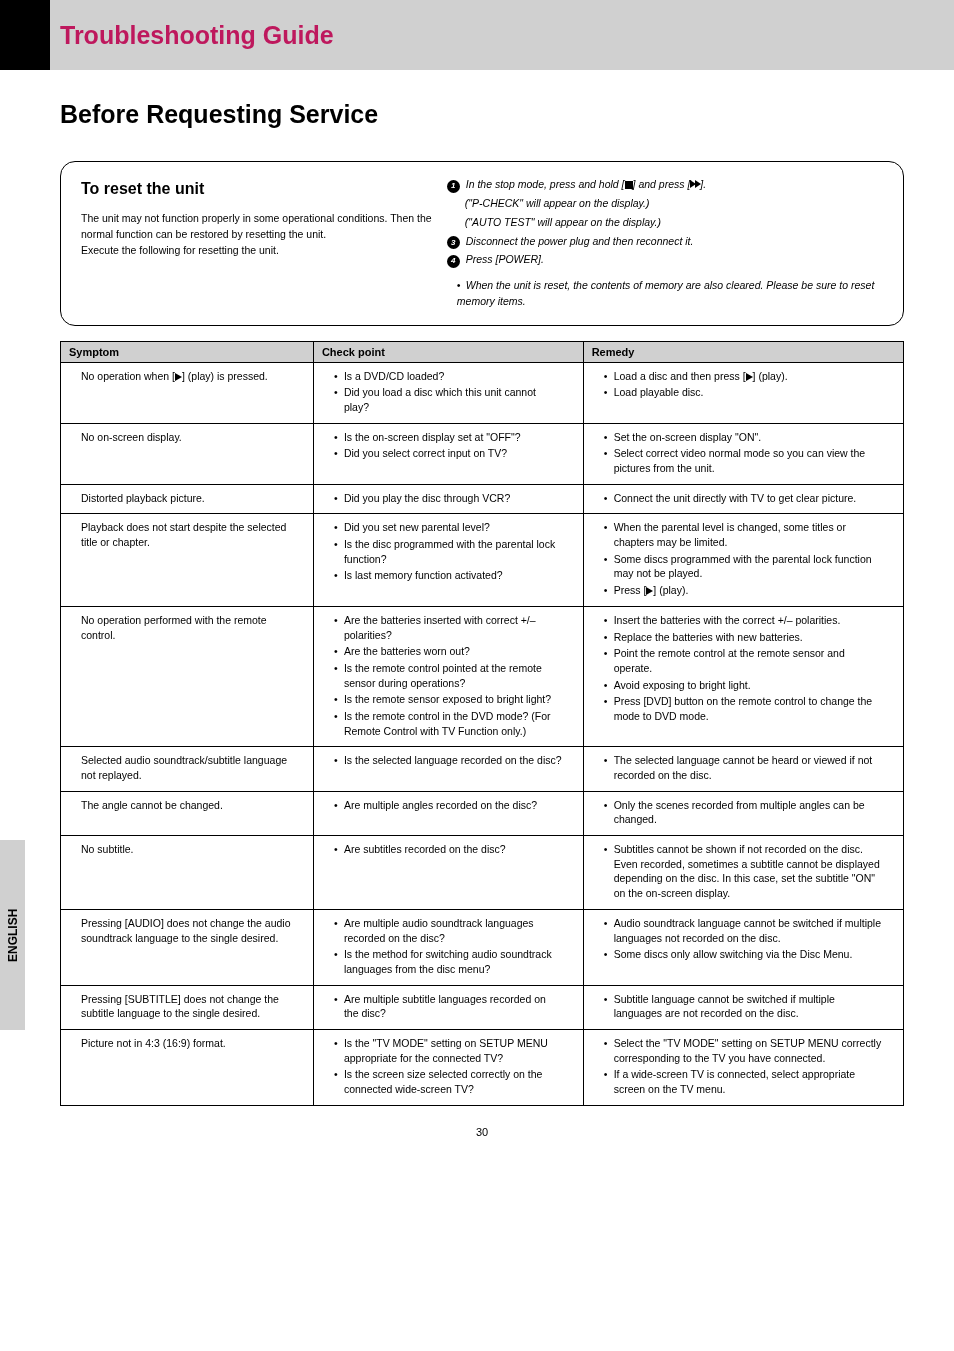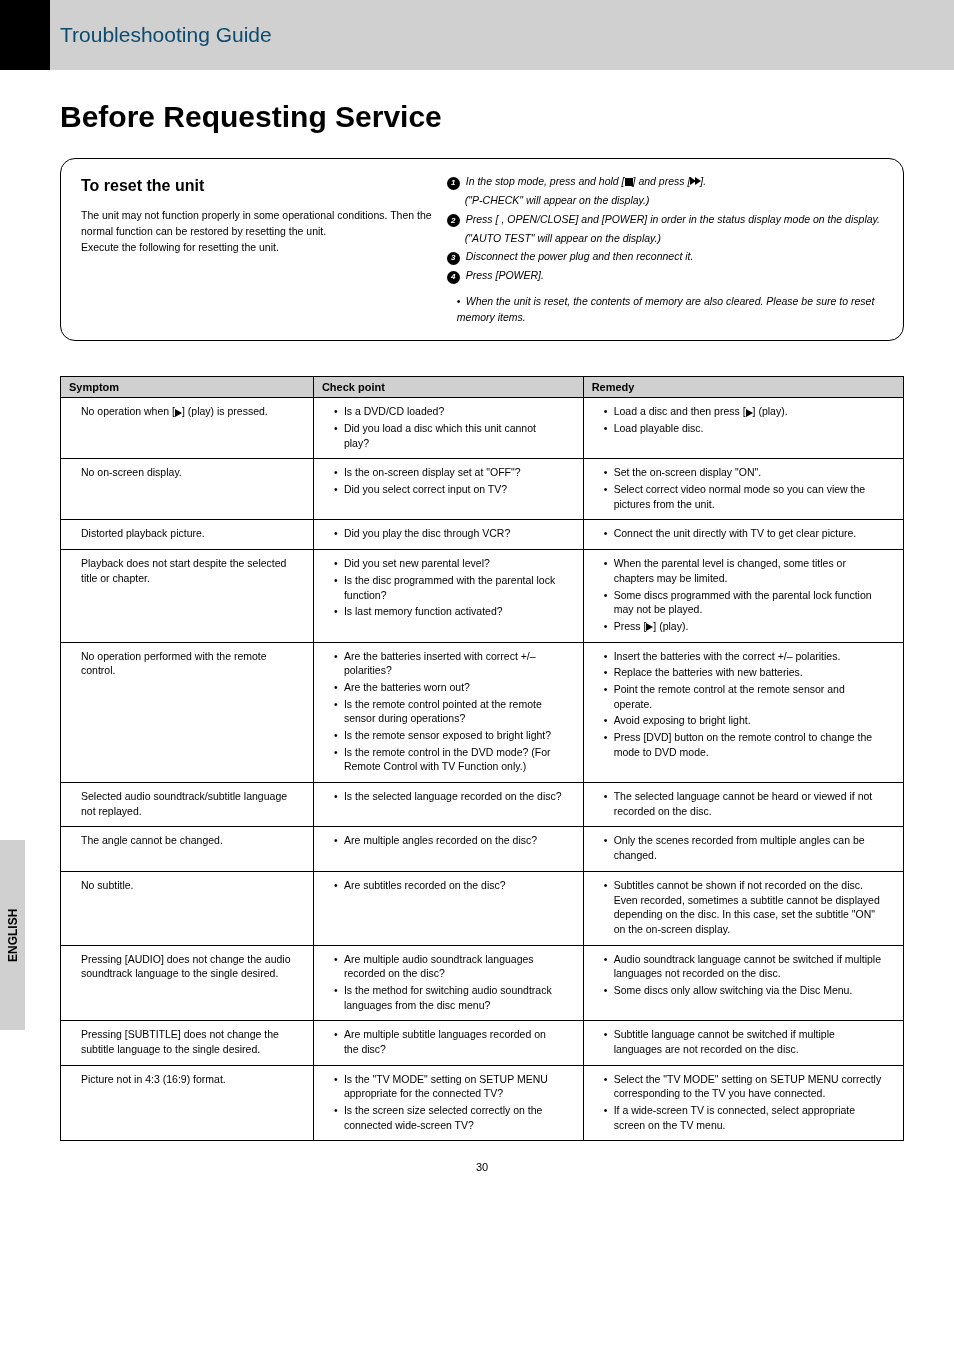--- a/index.html
+++ b/index.html
@@ -24,52 +24,52 @@
       background: #000;
     }
     .header-bar {
       background: #d0d0d0;
       height: 70px;
       padding-left: 60px;
       display: flex;
       align-items: center;
     }
     .header-bar h1 {
-      font-size: 21px;
-      font-weight: normal;
-      color: #0c4a6e;
+      font-size: 25px;
+      font-weight: bold;
+      color: #be185d;
     }
     .side-tab {
       position: absolute;
       left: 0;
       top: 840px;
       width: 25px;
       height: 190px;
       background: #d0d0d0;
       writing-mode: vertical-rl;
       transform: rotate(180deg);
       display: flex;
       align-items: center;
       justify-content: center;
       font-size: 12px;
       font-weight: bold;
     }
     .content {
       padding: 30px 50px 20px 60px;
     }
     .section-title {
-      font-size: 30px;
-      font-weight: bold;
-      margin-bottom: 24px;
+      font-size: 25px;
+      font-weight: bold;
+      margin-bottom: 32px;
     }
     .reset-box {
       border: 1px solid #000;
       border-radius: 15px;
       padding: 15px 20px;
-      margin-bottom: 35px;
+      margin-bottom: 15px;
       display: flex;
       gap: 9px;
     }
     .reset-left {
       width: 45%;
       font-size: 10.5px;
       line-height: 1.5;
     }
     .reset-left .reset-title {
       font-weight: bold;
@@ -206,25 +206,20 @@
       <div class="reset-title">To reset the unit</div>
       <div>The unit may not function properly in some operational conditions. Then the normal function can be restored by resetting the unit.</div>
       <div>Execute the following for resetting the unit.</div>
     </div>
     <div class="reset-right">
       <div class="step">
         <span class="num-circle">1</span>
         <span>In the stop mode, press and hold [</span><span class="black-square"></span><span>] and press [</span><span class="fast-forward"></span><span>].</span>
       </div>
       <span class="indent">("P-CHECK" will appear on the display.)</span>
-      <div class="step">
-        <span class="num-circle">2</span>
-        <span>Press [</span>
-        <span>, OPEN/CLOSE] and [POWER] in order in the status display mode on the display.</span>
-      </div>
       <span class="indent">("AUTO TEST" will appear on the display.)</span>
       <div class="step">
         <span class="num-circle">3</span>
         <span>Disconnect the power plug and then reconnect it.</span>
       </div>
       <div class="step">
         <span class="num-circle">4</span>
         <span>Press [POWER].</span>
       </div>
       <div class="reset-note">

